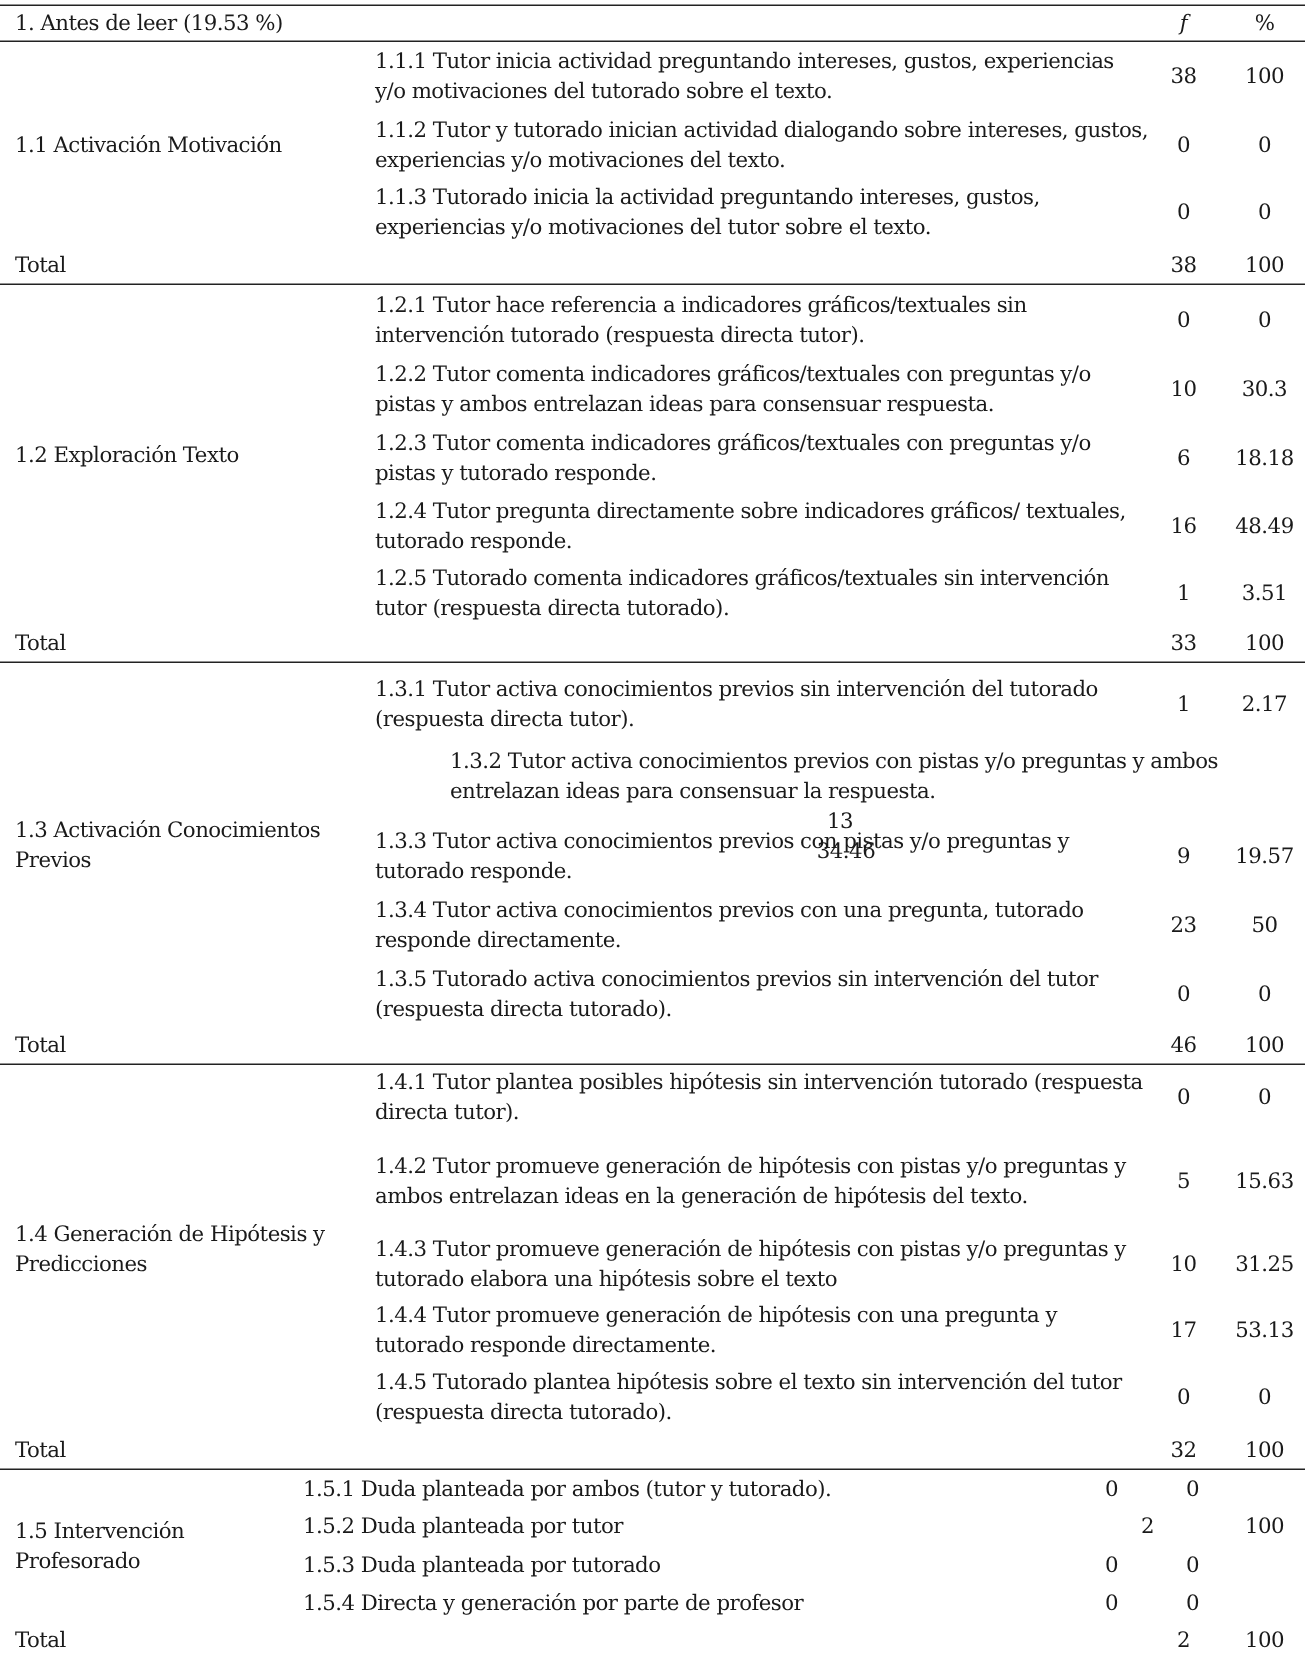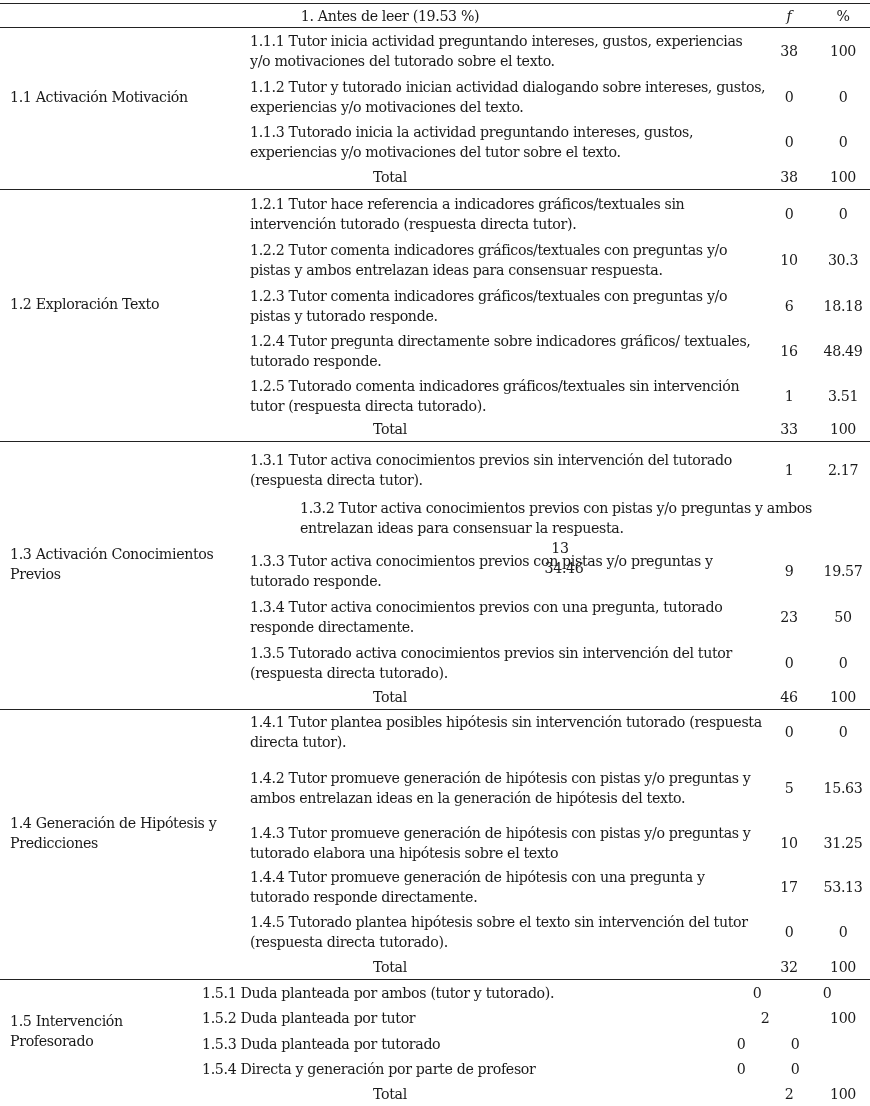--- a/index.html
+++ b/index.html
@@ -1,21 +1,21 @@
 <!DOCTYPE html>
 <html><head>
 <meta charset="utf-8">
 <style>
   html, body { margin:0; padding:0; background:#ffffff; }
   body { width:870px; height:1106px; overflow:hidden; font-family:"DejaVu Serif","Liberation Serif",serif; color:#1a1a1a; }
   .table { position:absolute; left:0; top:3px; width:870px; border-top:1.5px solid #222; }
   .row { display:flex; align-items:center; box-sizing:border-box; font-size:14.2px; line-height:20px; letter-spacing:-0.35px; }
   .row.hdr { height:24px; border-bottom:1.5px solid #222; }
   .row.total { height:25px; border-bottom:1.5px solid #222; }
-  .c1 { width:250px; padding-left:10px; box-sizing:border-box;text-align:center; }
+  .c1 { width:250px; padding-left:10px; box-sizing:border-box; }
   .c2 { width:520px; box-sizing:border-box; padding-right:4px; }
   .cf { width:38px; text-align:center; }
   .cp { width:62px; text-align:center; padding-left:8px; box-sizing:border-box; }
   .section { display:flex; }
   .section .lab { width:250px; padding-left:10px; box-sizing:border-box; display:flex; align-items:center; font-size:14.2px; line-height:20px; letter-spacing:-0.35px; }
   .section .items { flex:1; }
   .item { display:flex; align-items:center; box-sizing:border-box; font-size:14.2px; line-height:20px; letter-spacing:-0.35px; }
   .item .c2 { width:520px; }
   .italic { font-style:italic; }
 </style>
@@ -155,21 +155,21 @@
         </div>
       </div>
       <div class="row total">
         <div class="c1" style="width:770px">Total</div>
         <div class="cf">32</div>
         <div class="cp">100</div>
       </div>
       <div class="section">
         <div class="lab">1.5 Intervención Profesorado</div>
         <div class="items">
-          <div class="item" style="height: 25px; gap: 16px;">
+          <div class="item" style="height: 25px;">
             <div class="c2">1.5.1 Duda planteada por ambos (tutor y tutorado).</div>
             <div class="cf">0</div>
             <div class="cp">0</div>
           </div>
           <div class="item" style="height: 26px; gap: 24px;">
             <div class="c2">1.5.2 Duda planteada por tutor</div>
             <div class="cf">2</div>
             <div class="cp">100</div>
           </div>
           <div class="item" style="height: 25px;">

